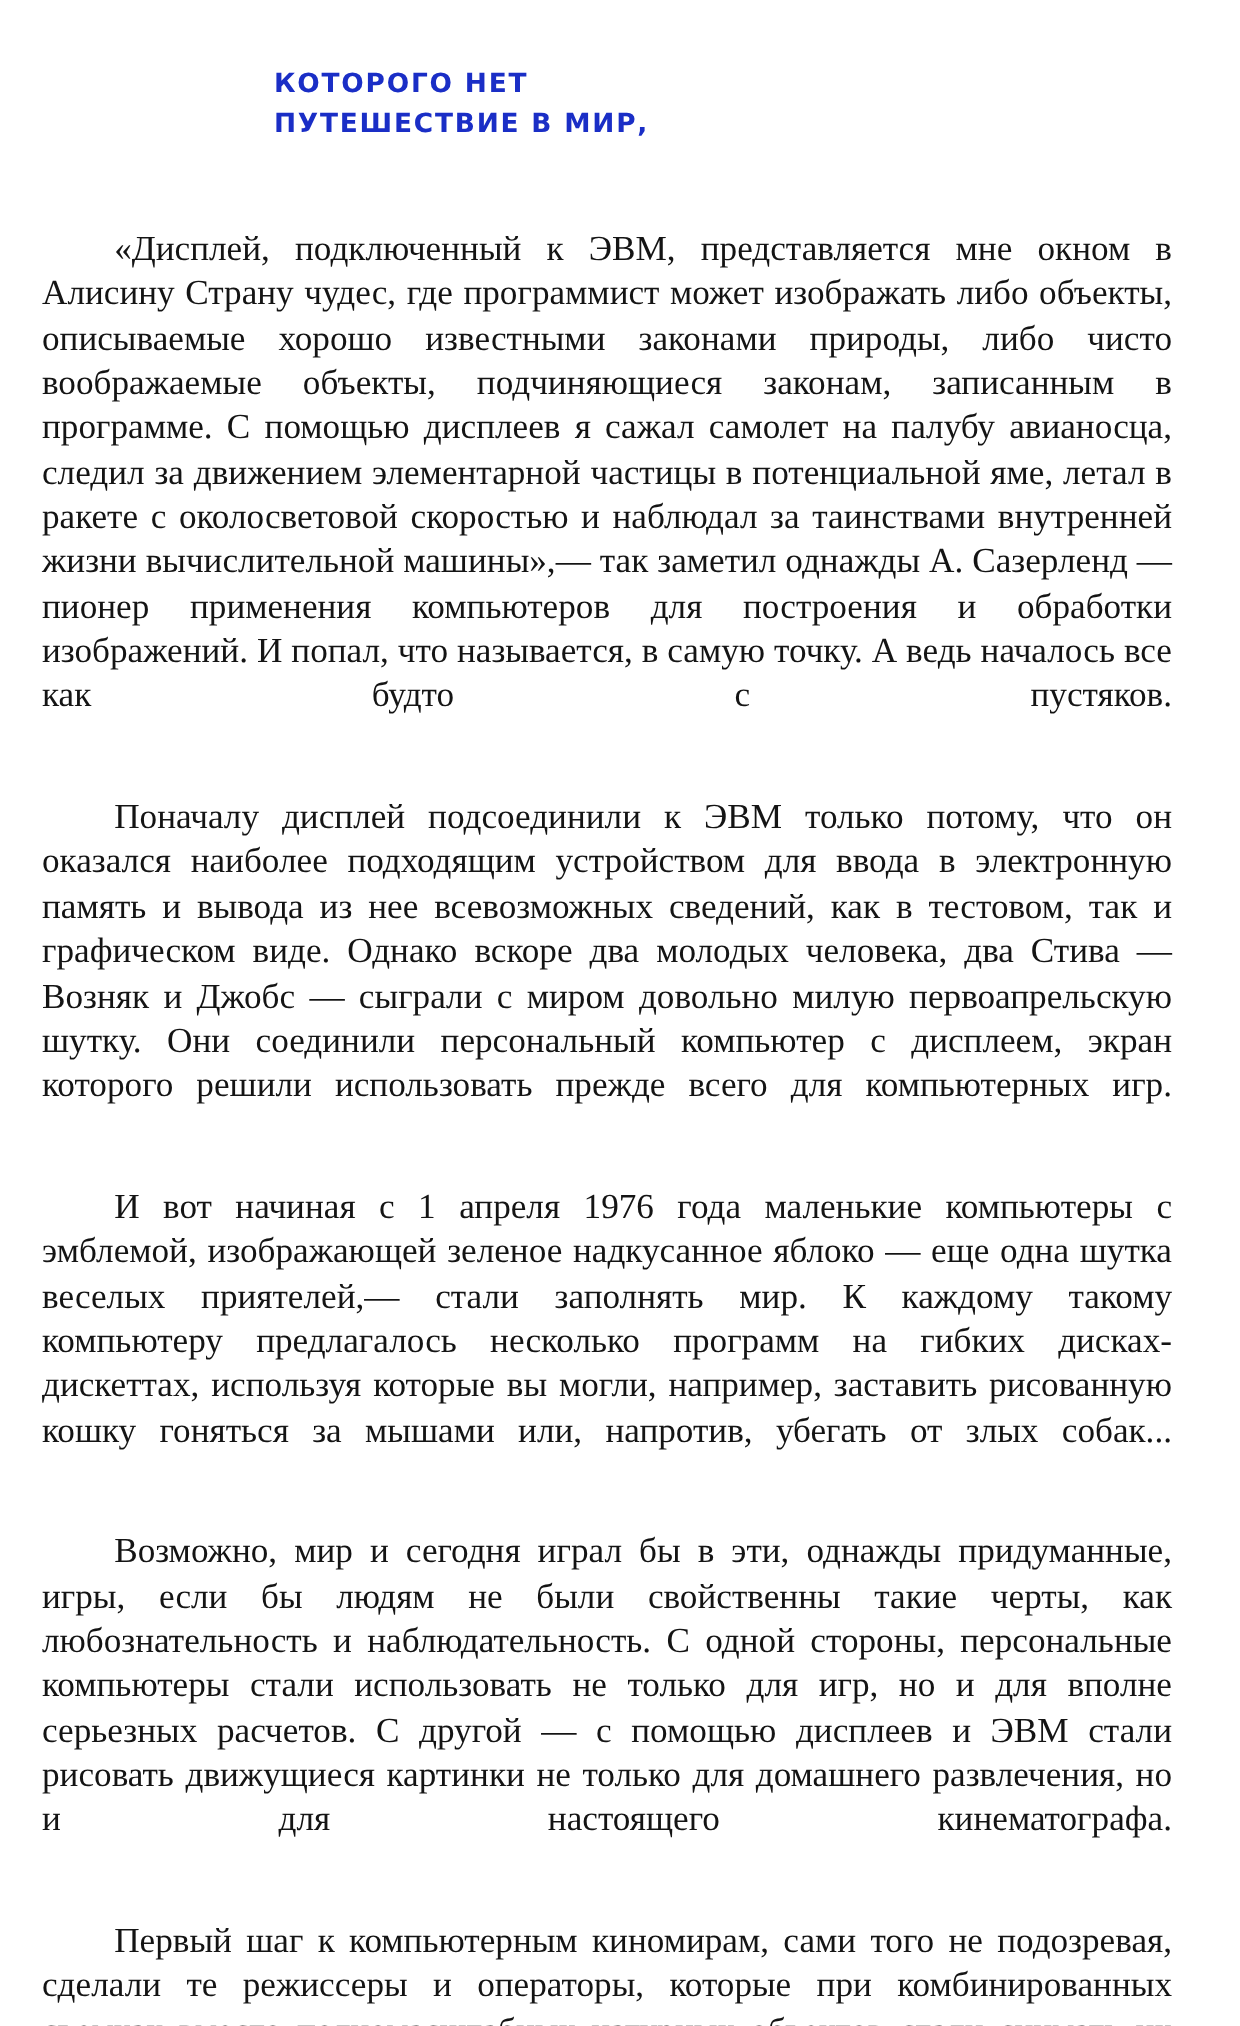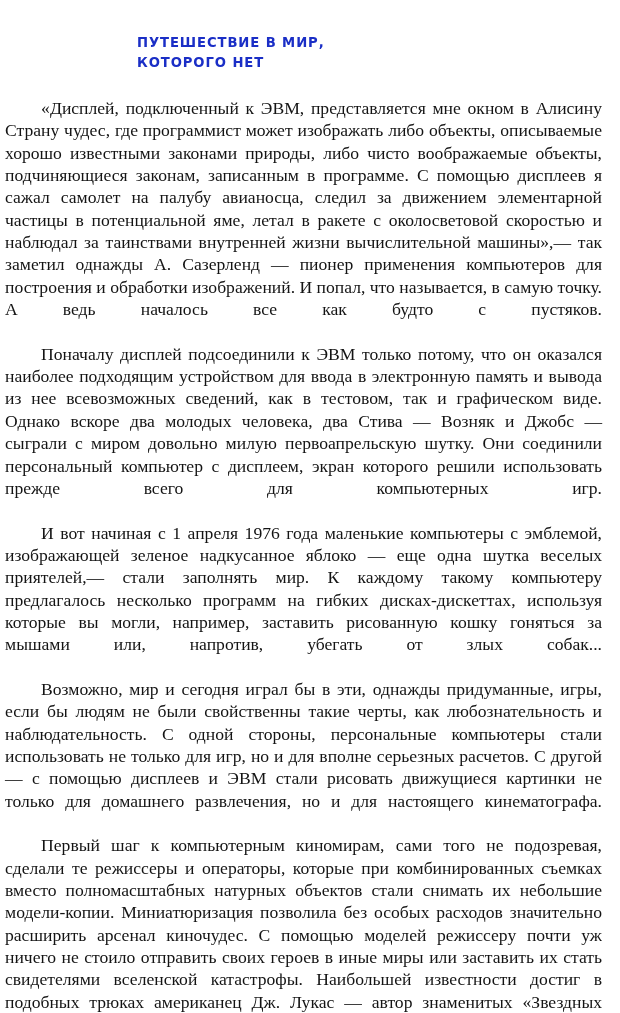--- a/index.html
+++ b/index.html
@@ -38,39 +38,39 @@
     width: 597px;
     font-family: "Liberation Serif", "DejaVu Serif", serif;
     font-size: 17.6px;
     line-height: 22.35px;
     color: #141414;
     text-align: justify;
     text-justify: inter-word;
     -webkit-font-smoothing: none;
   }
   .para {
-    margin: 0;
+    margin: 16px;
     text-indent: 2.05em;
     text-align: justify;
   }
   
   .para::after {
     content: "";
     display: inline-block;
     width: 100%;
   }
 </style>
 </head>
 <body>
 
 <div class="page" style="background: rgb(255, 255, 255);">
 
   <div class="heading">
+    <div class="heading-line" style="color: rgb(26, 46, 198);">КОТОРОГО НЕТ</div>
     <div class="heading-line" style="color: rgb(26, 46, 198);">ПУТЕШЕСТВИЕ В МИР,</div>
-    <div class="heading-line" style="color: rgb(26, 46, 198);">КОТОРОГО НЕТ</div>
   </div>
 
   <div class="body-text" style="color: rgb(20, 20, 20);">
     <p class="para">«Дисплей, подключенный к ЭВМ, представляется мне окном в Алисину Страну чудес, где программист может изображать либо объекты, описываемые хорошо известными законами природы, либо чисто воображаемые объекты, подчиняющиеся законам, записанным в программе. С помощью дисплеев я сажал самолет на палубу авианосца, следил за движением элементарной частицы в потенциальной яме, летал в ракете с околосветовой скоростью и наблюдал за таинствами внутренней жизни вычислительной машины»,— так заметил однажды А. Сазерленд — пионер применения компьютеров для построения и обработки изображений. И попал, что называется, в самую точку. А ведь началось все как будто с пустяков.</p>
     <p class="para">Поначалу дисплей подсоединили к ЭВМ только потому, что он оказался наиболее подходящим устройством для ввода в электронную память и вывода из нее всевозможных сведений, как в тестовом, так и графическом виде. Однако вскоре два молодых человека, два Стива — Возняк и Джобс — сыграли с миром довольно милую первоапрельскую шутку. Они соединили персональный компьютер с дисплеем, экран которого решили использовать прежде всего для компьютерных игр.</p>
     <p class="para">И вот начиная с 1 апреля 1976 года маленькие компьютеры с эмблемой, изображающей зеленое надкусанное яблоко — еще одна шутка веселых приятелей,— стали заполнять мир. К каждому такому компьютеру предлагалось несколько программ на гибких дисках-дискеттах, используя которые вы могли, например, заставить рисованную кошку гоняться за мышами или, напротив, убегать от злых собак...</p>
     <p class="para">Возможно, мир и сегодня играл бы в эти, однажды придуманные, игры, если бы людям не были свойственны такие черты, как любознательность и наблюдательность. С одной стороны, персональные компьютеры стали использовать не только для игр, но и для вполне серьезных расчетов. С другой — с помощью дисплеев и ЭВМ стали рисовать движущиеся картинки не только для домашнего развлечения, но и для настоящего кинематографа.</p>
     <p class="para">Первый шаг к компьютерным киномирам, сами того не подозревая, сделали те режиссеры и операторы, которые при комбинированных съемках вместо полномасштабных натурных объектов стали снимать их небольшие модели-копии. Миниатюризация позволила без особых расходов значительно расширить арсенал киночудес. С помощью моделей режиссеру почти уж ничего не стоило отправить своих героев в иные миры или заставить их стать свидетелями вселенской катастрофы. Наибольшей известности достиг в подобных трюках американец Дж. Лукас — автор знаменитых «Звездных войн».</p>
 
   </div>

